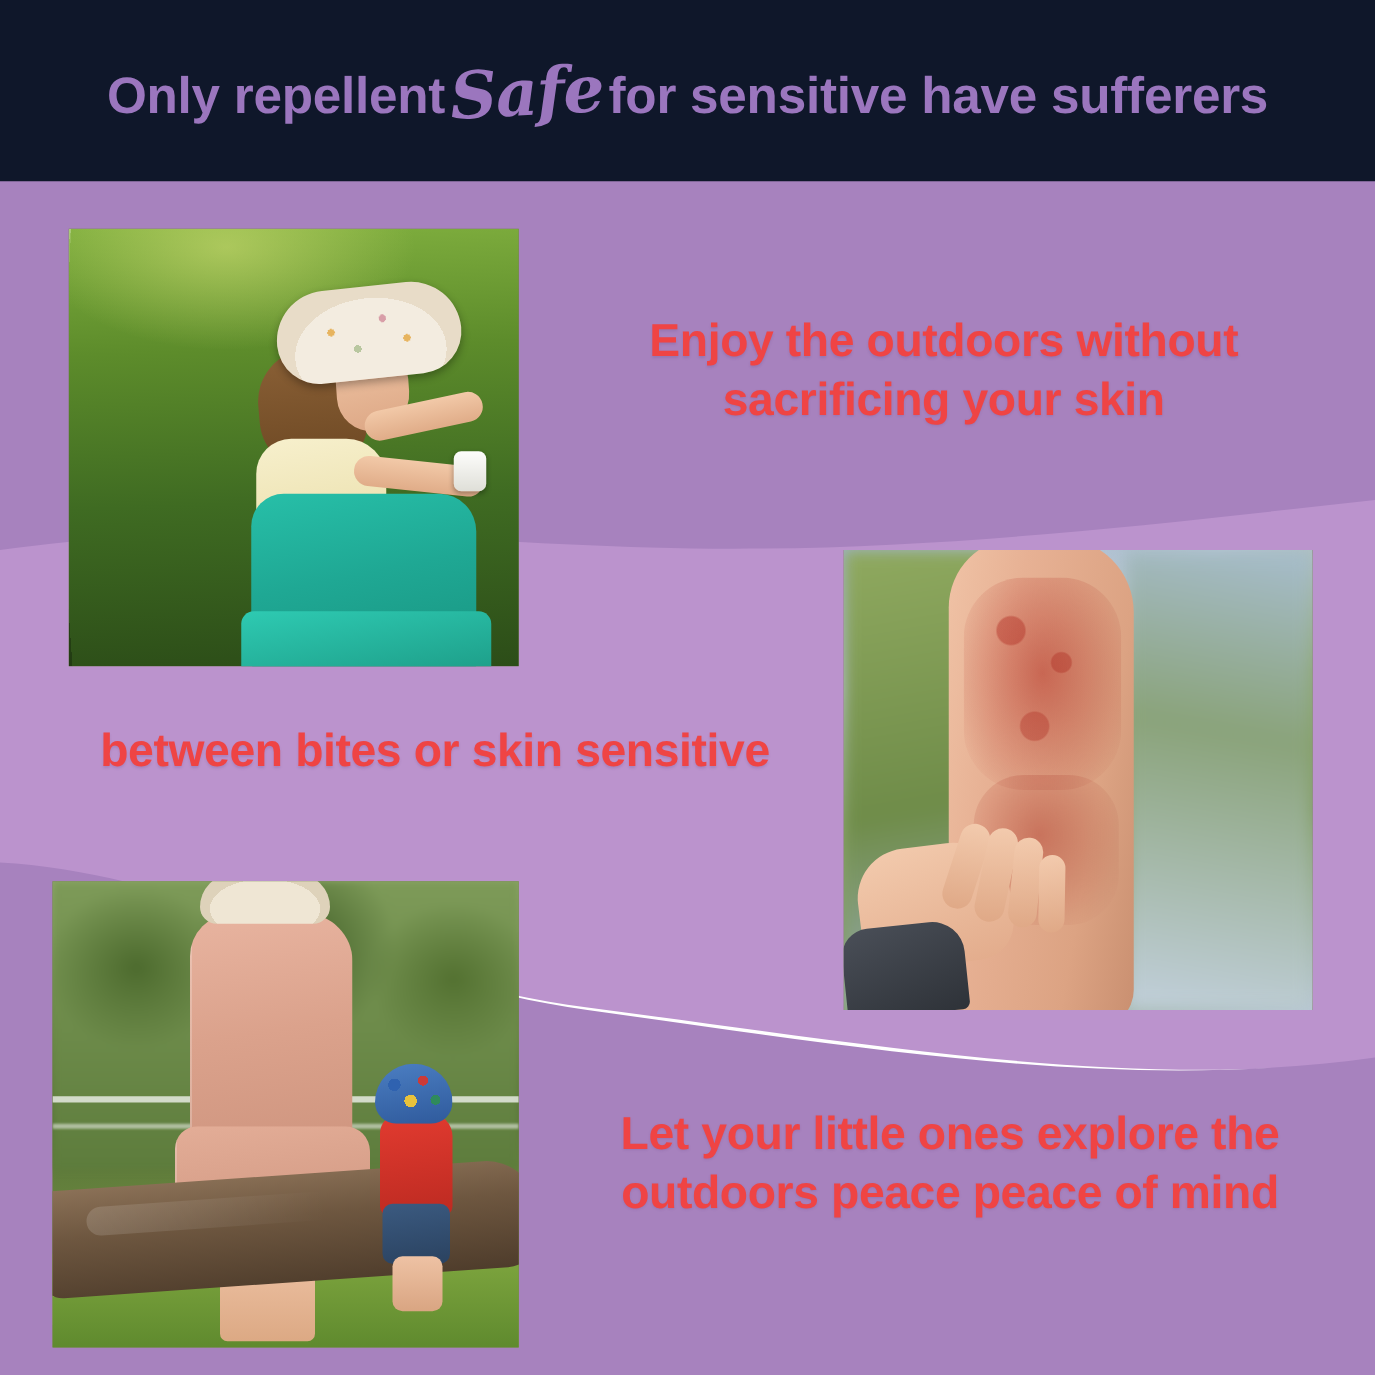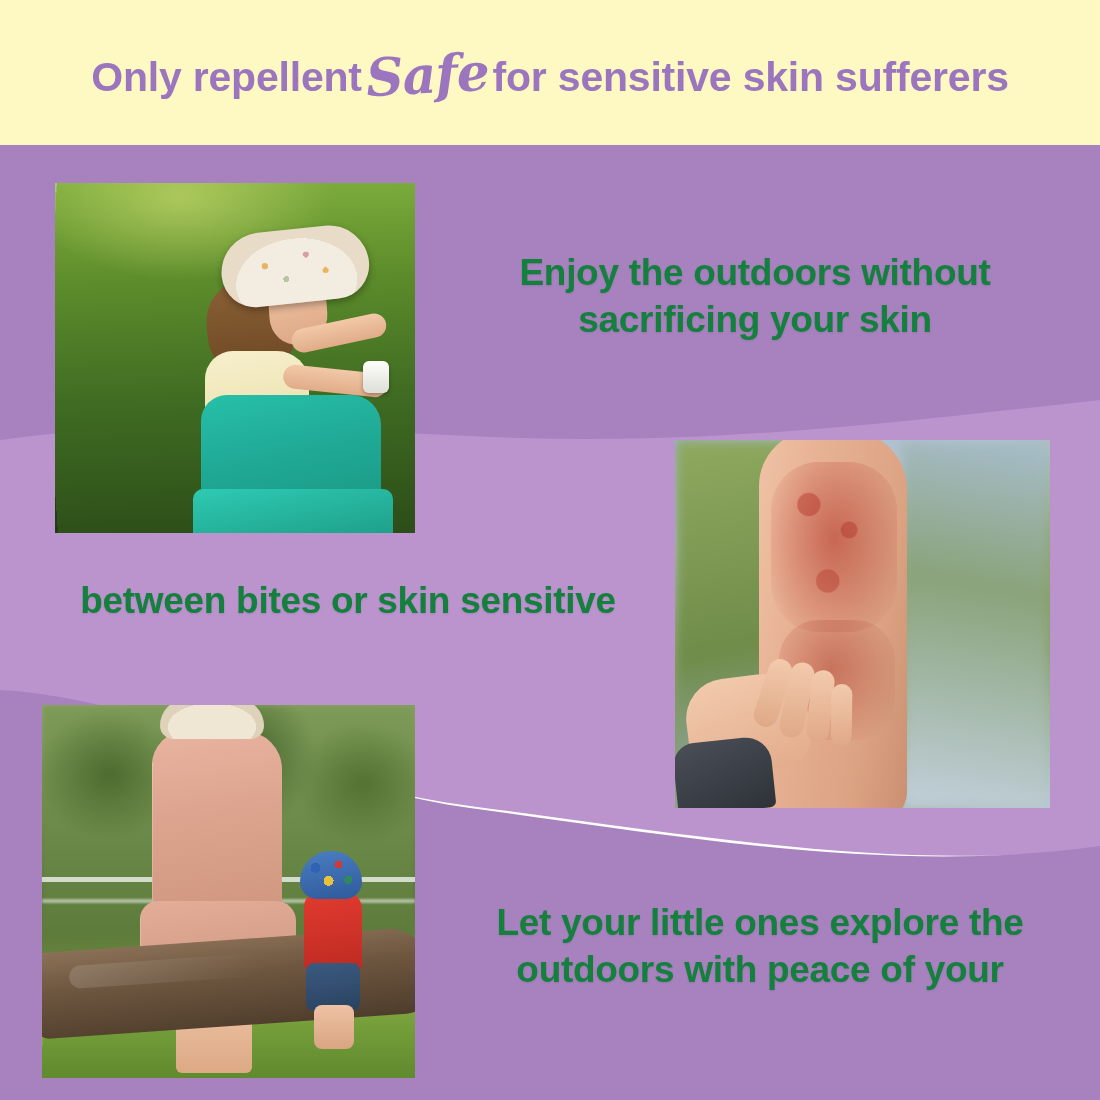--- a/index.html
+++ b/index.html
@@ -17,21 +17,21 @@
     width:1100px; height:1100px;
     overflow:hidden;
     background:#ffffff;
   }
 
   
   .header-band {
     position:absolute;
     left:0; top:0;
     width:1100px; height:145px;
-    background:#fef9c3;
+    background:#0f172a;
     display:flex;
     align-items:center;
     justify-content:center;
     z-index:40;
   }
   .header-line {
     white-space:nowrap;
     color:#9B76BE;
     font-family:"Liberation Sans", sans-serif;
     font-size:41px;
@@ -290,52 +290,52 @@
   .toddler-legs {
     position:absolute; left:272px; top:300px; width:40px; height:44px;
     background:linear-gradient(180deg,#eec2a4,#d9a582);
     border-radius:8px;
   }
 
   
   .copy-block {
     position:absolute;
     z-index:30;
-    color:#15803d;
+    color:#ef4444;
     font-family:"Liberation Sans", sans-serif;
     font-weight:bold;
     font-size:37px;
     line-height:1.26;
     letter-spacing:-0.3px;
     text-align:center;
     text-shadow:0 1px 2px rgba(90,60,120,0.18);
   }
   #copy-enjoy-outdoors  { left:470px; top:250px; width:570px; text-align:center; }
   #copy-no-choose       { left:38px;  top:578px; width:620px; text-align:center; }
-  #copy-little-ones     { left:450px; top:884px; width:620px; text-align:center;margin-top:16px; }
+  #copy-little-ones     { left:450px; top:884px; width:620px; text-align:center; }
 </style>
 </head>
 <body>
 
 <div id="poster">
 
   <div class="bg-layer">
     <svg viewBox="0 0 1100 1100" preserveAspectRatio="none" aria-hidden="true">
       <rect x="0" y="140" width="1100" height="300" fill="#A782BE"></rect>
       <path d="M0,438 C190,412 330,430 520,436 C720,442 900,420 1100,398 L1100,848 C900,872 700,836 470,806 C300,784 140,700 0,694 Z" fill="#BB93CD"></path>
       <path d="M0,690 C150,698 310,786 470,808 C700,840 900,874 1100,846 L1100,1100 L0,1100 Z" fill="#A782BE"></path>
       <path d="M0,140 L1100,140 L1100,400 C900,422 720,444 520,438 C330,432 190,414 0,440 Z" fill="#A782BE"></path>
     </svg>
   </div>
 
   <div class="header-band">
     <div class="header-line">
       <span class="hdr-seg">Only repellent</span>
       <span class="hdr-script">Safe</span>
-      <span class="hdr-seg">for sensitive skin sufferers</span>
+      <span class="hdr-seg">for sensitive have sufferers</span>
     </div>
   </div>
 
   <div class="photo" id="photo-girl-repellent">
     <div class="ph-inner">
       <div class="reeds-bg"></div>
       <div class="reeds-light"></div>
       <div class="girl-hair"></div>
       <div class="girl-face"></div>
       <div class="girl-hat"></div>
@@ -387,16 +387,16 @@
     <div>Enjoy the outdoors without</div>
     <div>sacrificing your skin</div>
   </div>
 
   <div class="copy-block" id="copy-no-choose">
     <div>between bites or skin sensitive</div>
   </div>
 
   <div class="copy-block" id="copy-little-ones">
     <div>Let your little ones explore the</div>
-    <div>outdoors with peace of your</div>
+    <div>outdoors peace peace of mind</div>
   </div>
 
 </div>
 
 </body></html>

